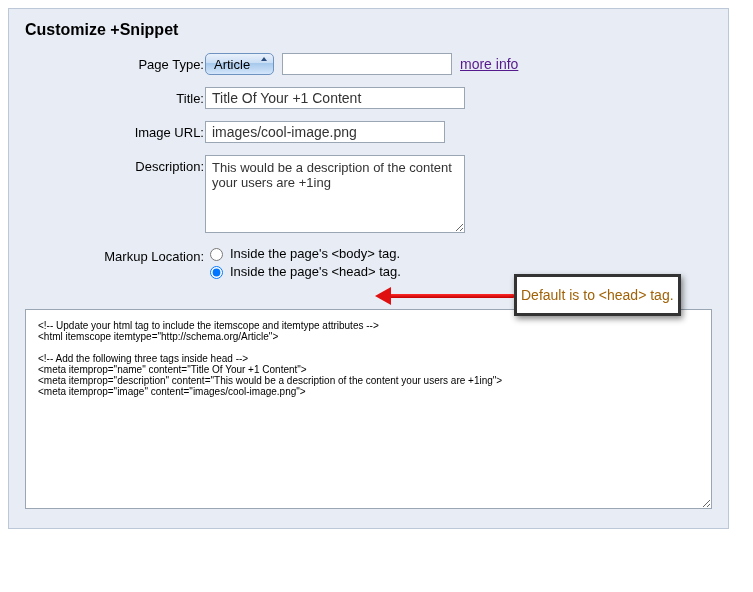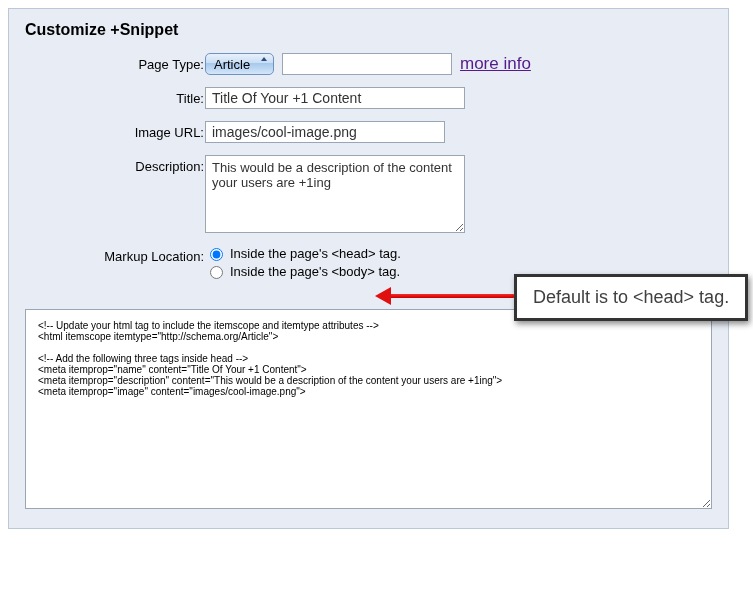--- a/index.html
+++ b/index.html
@@ -89,21 +89,21 @@
     background: #fff;
     padding: 4px 6px;
     font-family: inherit;
     font-size: 13px;
     color: #333;
     resize: both;
   }
   a.link {
     color: #551a8b;
     text-decoration: underline;
-    font-size: 17px;
+    font-size: 14px;
   }
   .radio-group { display: flex; flex-direction: column; gap: 2px; }
   .radio-item { display: flex; align-items: center; gap: 4px; }
   .radio-item label { color: #000; }
   .output-area {
     margin-top: 18px;
     border: 1px solid #9aa6b3;
     background: #fff;
     width: 100%;
     min-height: 200px;
@@ -114,23 +114,23 @@
     white-space: pre-wrap;
     resize: both;
     overflow: auto;
   }
   .callout {
     position: absolute;
     left: 505px;
     top: 265px;
     background: #fff;
     border: 3px solid #333;
-    padding: 10px 16px;
-    font-size: 18px;
-    color: #404040;
+    padding: 10px 4px;
+    font-size: 14px;
+    color: #a16207;
     box-shadow: 2px 3px 6px rgba(0,0,0,0.45);
     white-space: nowrap;
   }
   .arrow {
     position: absolute;
     left: 366px;
     top: 281px;
     width: 140px;
     height: 12px;
     pointer-events: none;
@@ -193,26 +193,26 @@
     <div class="field-col">
       <textarea class="txt" style="width: 260px; height: 78px;">This would be a description of the content your users are +1ing</textarea>
     </div>
   </div>
 
   <div class="row">
     <div class="label-col">Markup Location:</div>
     <div class="field-col">
       <div class="radio-group">
         <div class="radio-item">
+          <input type="radio" name="ml" style="">
+          <label>Inside the page's &lt;body&gt; tag.</label>
+        </div>
+        <div class="radio-item">
           <input type="radio" name="ml" checked="" style="">
           <label>Inside the page's &lt;head&gt; tag.</label>
-        </div>
-        <div class="radio-item">
-          <input type="radio" name="ml" style="">
-          <label>Inside the page's &lt;body&gt; tag.</label>
         </div>
       </div>
     </div>
   </div>
 
   <div class="arrow">
     <div class="arrow-line"></div>
     <div class="arrow-head"></div>
   </div>
   <div class="callout">Default is to &lt;head&gt; tag.</div>

